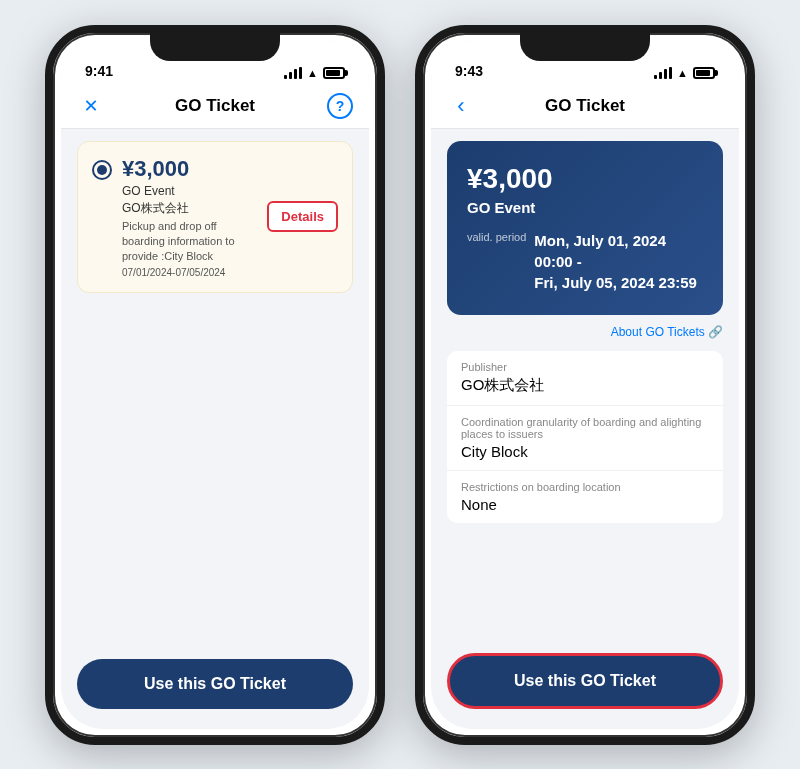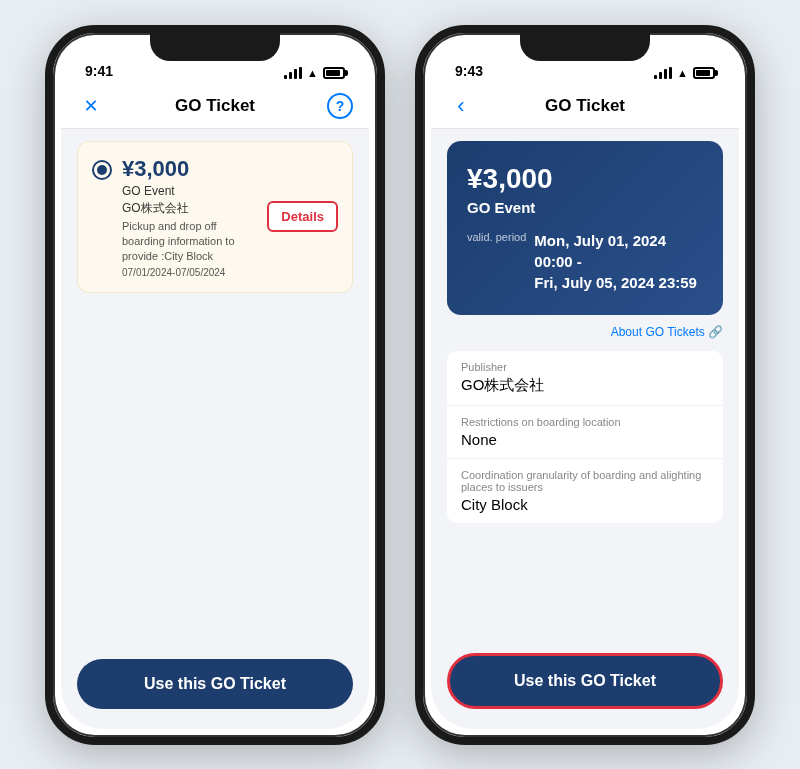--- a/index.html
+++ b/index.html
@@ -515,26 +515,26 @@
 
         <div class="about-link">About GO Tickets 🔗</div>
 
 
         <div class="info-card">
           <div class="info-row">
             <div class="info-label">Publisher</div>
             <div class="info-value">GO株式会社</div>
           </div>
           <div class="info-row">
+            <div class="info-label">Coordination granularity of boarding and alighting places to issuers</div>
+            <div class="info-value">City Block</div>
+          </div>
+          <div class="info-row">
             <div class="info-label">Restrictions on boarding location</div>
             <div class="info-value">None</div>
-          </div>
-          <div class="info-row">
-            <div class="info-label">Coordination granularity of boarding and alighting places to issuers</div>
-            <div class="info-value">City Block</div>
           </div>
         </div>
 
         <div class="spacer"></div>
       </div>
 
       <div class="bottom-area">
         <button class="use-ticket-btn-outlined">Use this GO Ticket</button>
       </div>
     </div>

